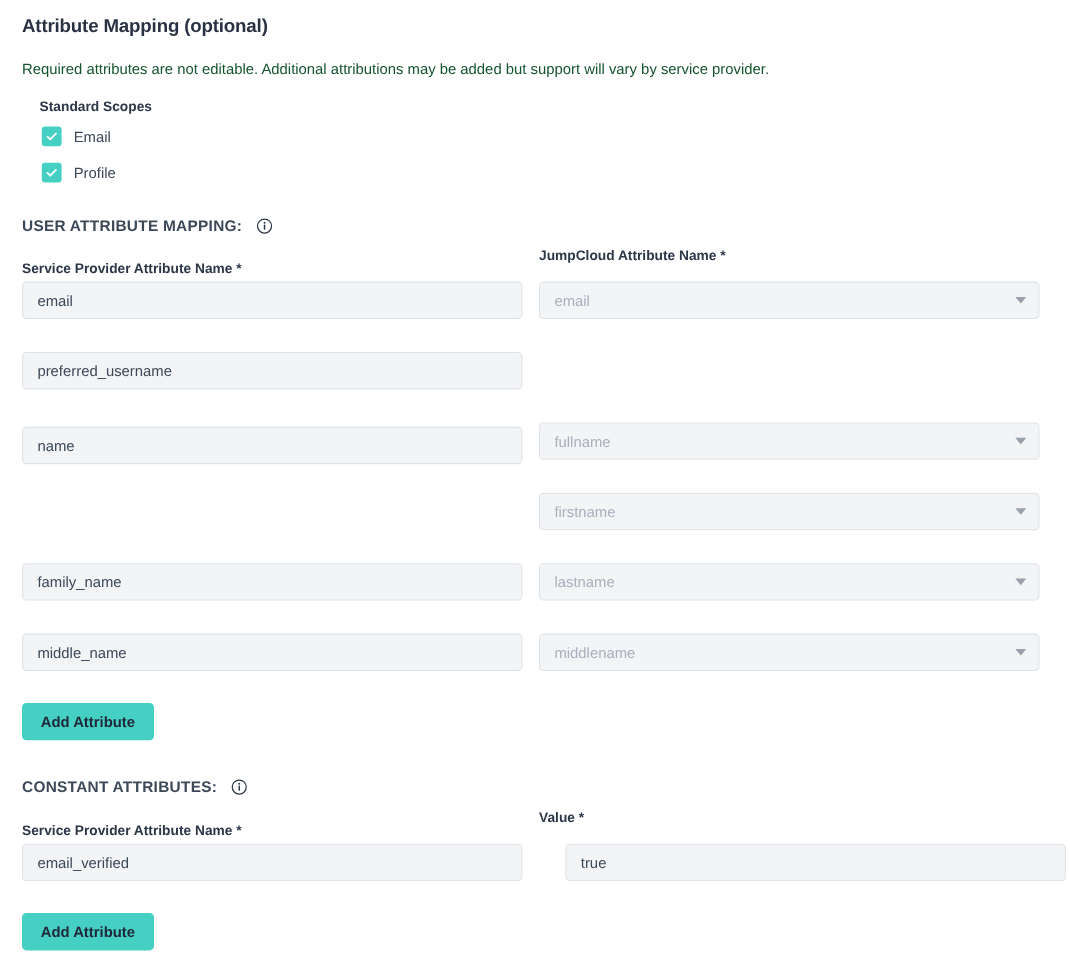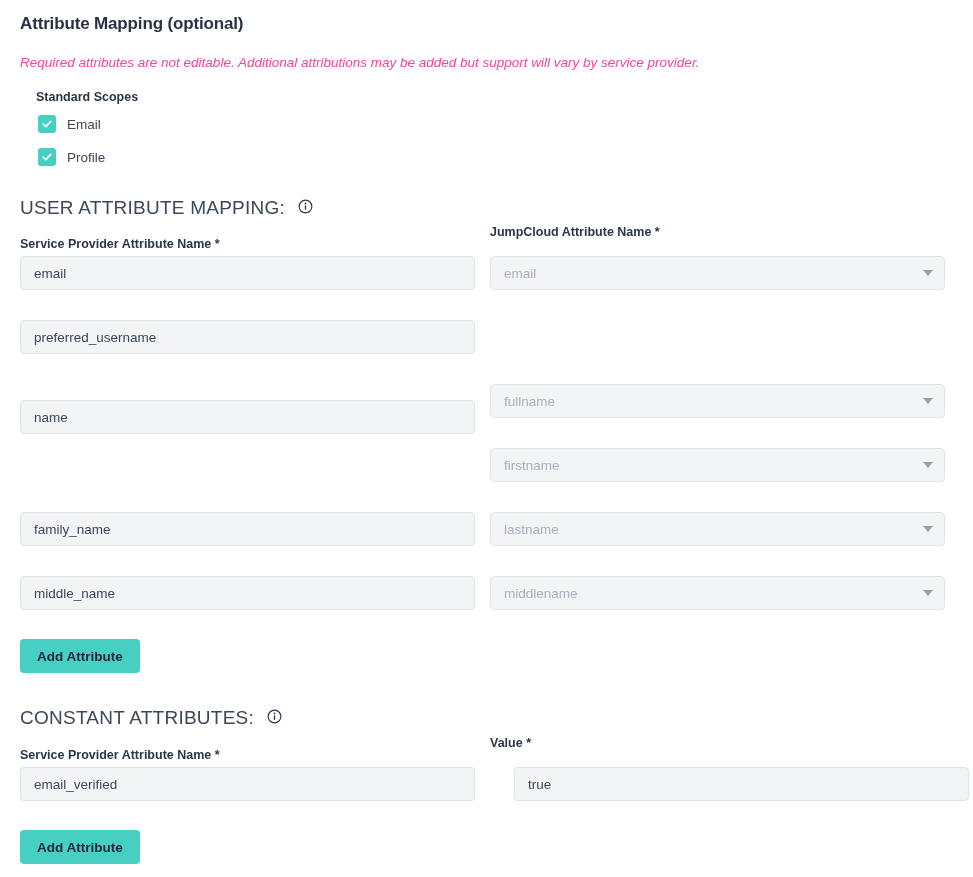--- a/index.html
+++ b/index.html
@@ -32,23 +32,22 @@
     font-weight: bold;
     letter-spacing: -0.15px;
     color: #293243;
   }
   .section-desc {
     position: absolute;
     left: 20px;
     top: 55px;
     font-size: 13.5px;
     font-weight: normal;
-    color: #ec4899;
+    color: #14532d;
     white-space: nowrap;
-    font-style: italic;
   }
 
   
   .scopes-label {
     position: absolute;
     left: 36px;
     top: 90px;
     font-size: 12.5px;
     font-weight: bold;
     color: #2b3648;
@@ -75,26 +74,27 @@
   .checkbox svg { display: block; }
   .checkrow .lbl {
     font-size: 13.5px;
     color: #3c4858;
   }
 
   
   .group-caption {
     position: absolute;
     left: 20px;
-    font-size: 19px;
+    font-size: 14px;
     letter-spacing: 0.25px;
     color: #3c4858;
     display: flex;
-    align-items: flex-start;
+    align-items: flex-end;
     gap: 13px;
+    font-weight: bold;
   }
   .group-caption.user   { top: 197px; }
   .group-caption.constant { top: 707px; }
   .info-icon {
     width: 15px;
     height: 15px;
     display: block;
   }
 
   
@@ -215,21 +215,21 @@
   <div class="col-head right hrow-user">JumpCloud Attribute Name *</div>
 
   <div class="field spn" style="top:256px">email</div>
   <div class="field jc" style="top:256px">
     <span>email</span>
     <span class="caret"></span>
   </div>
 
   <div class="field spn" style="top:320px">preferred_username</div>
 
-  <div class="field spn" style="top:400px">name</div>
+  <div class="field spn" style="top:388px">name</div>
   <div class="field jc" style="top:384px">
     <span>fullname</span>
     <span class="caret"></span>
   </div>
 
   <div class="field jc" style="top:448px">
     <span>firstname</span>
     <span class="caret"></span>
   </div>
 

